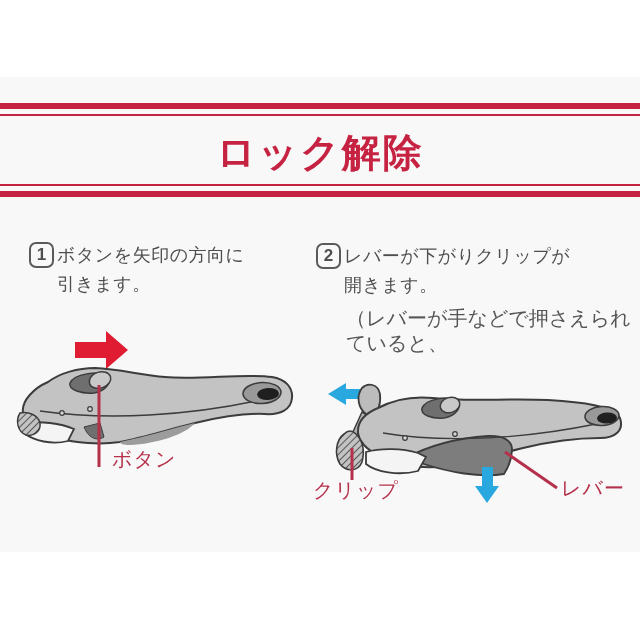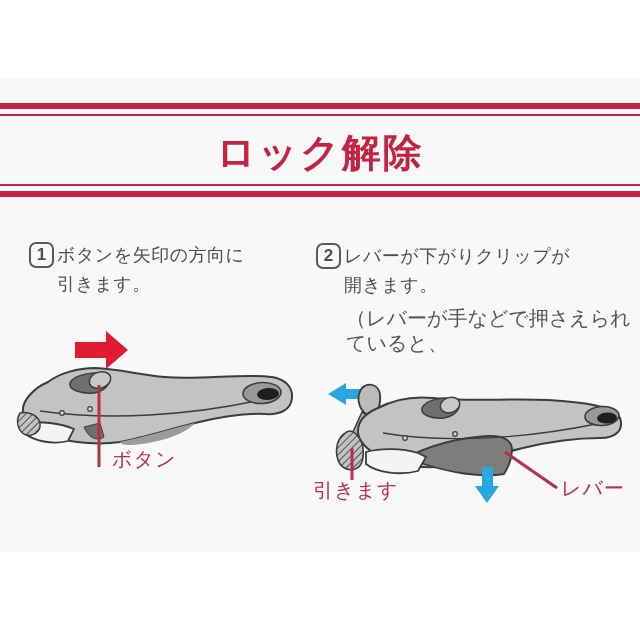--- a/index.html
+++ b/index.html
@@ -144,14 +144,14 @@
   <path d="M 36,56 C 28,62 26,76 32,86 C 38,94 50,94 54,84 C 57,72 54,62 48,56 C 44,52 40,52 36,56 Z" fill="#c3c3c3" stroke="#3c3c3c" stroke-width="1.6"></path>
   <path d="M 36,56 C 28,62 26,76 32,86 C 38,94 50,94 54,84 C 57,72 54,62 48,56 C 44,52 40,52 36,56 Z" fill="url(#hatch2)"></path>
 
   <polygon points="179,125 167,108 174,108 174,89 185,89 185,108 191,108" fill="#29a8e0"></polygon>
 
   <line x1="44" y1="70" x2="44" y2="102" stroke="#b5304b" stroke-width="3"></line>
   <line x1="197" y1="74" x2="249" y2="110" stroke="#b5304b" stroke-width="3"></line>
 </svg>
 
 <div class="callout" id="label-button">ボタン</div>
-<div class="callout" id="label-clip">引きます</div>
+<div class="callout" id="label-clip">クリップ</div>
 <div class="callout" id="label-lever">レバー</div>
 
 </body></html>

